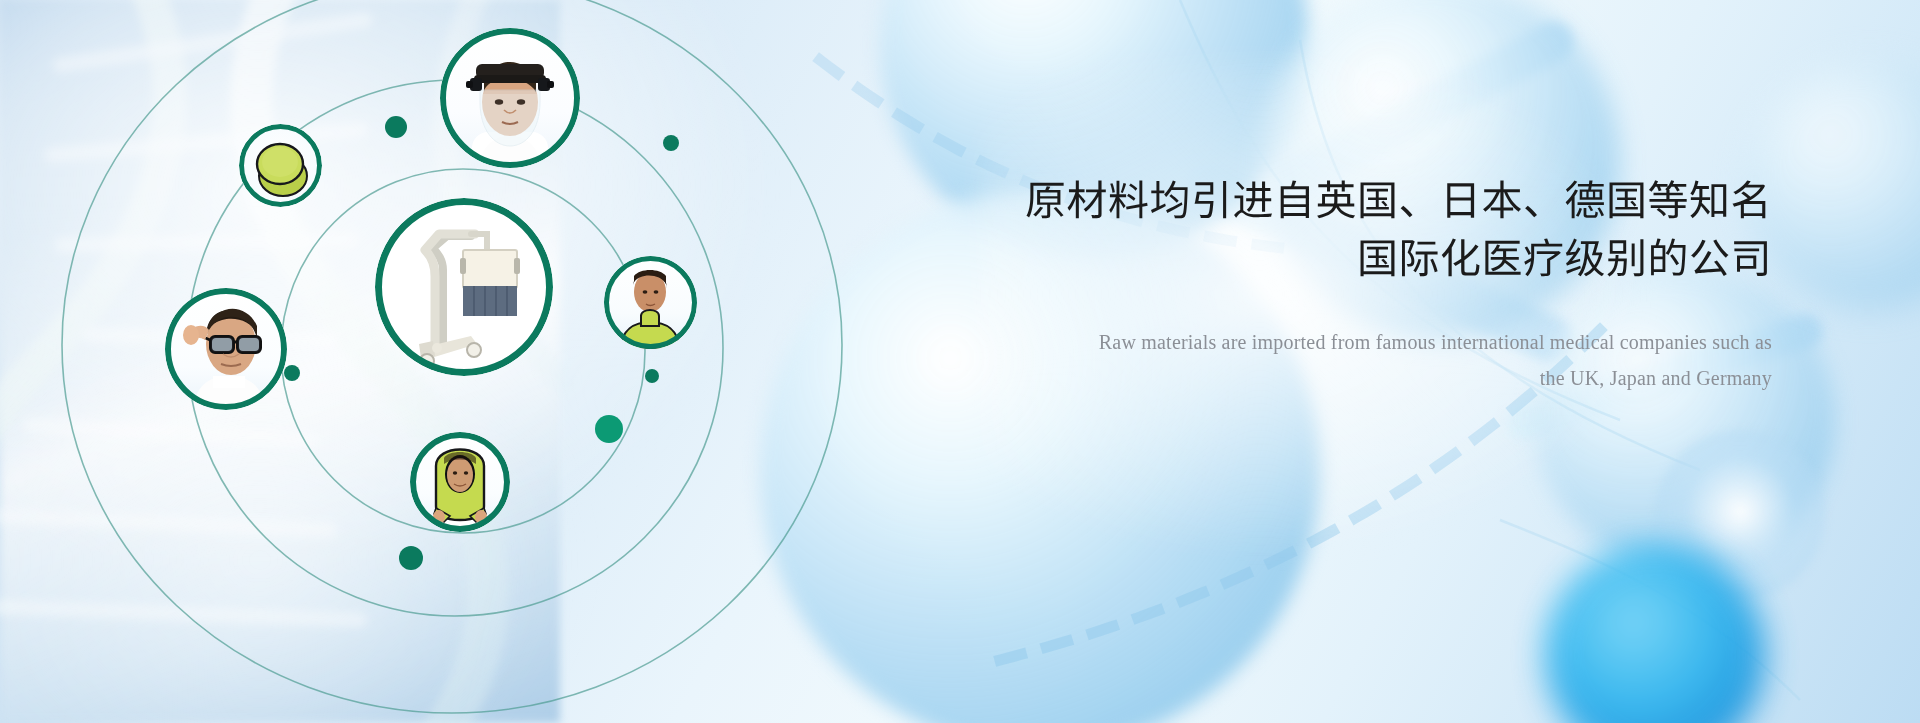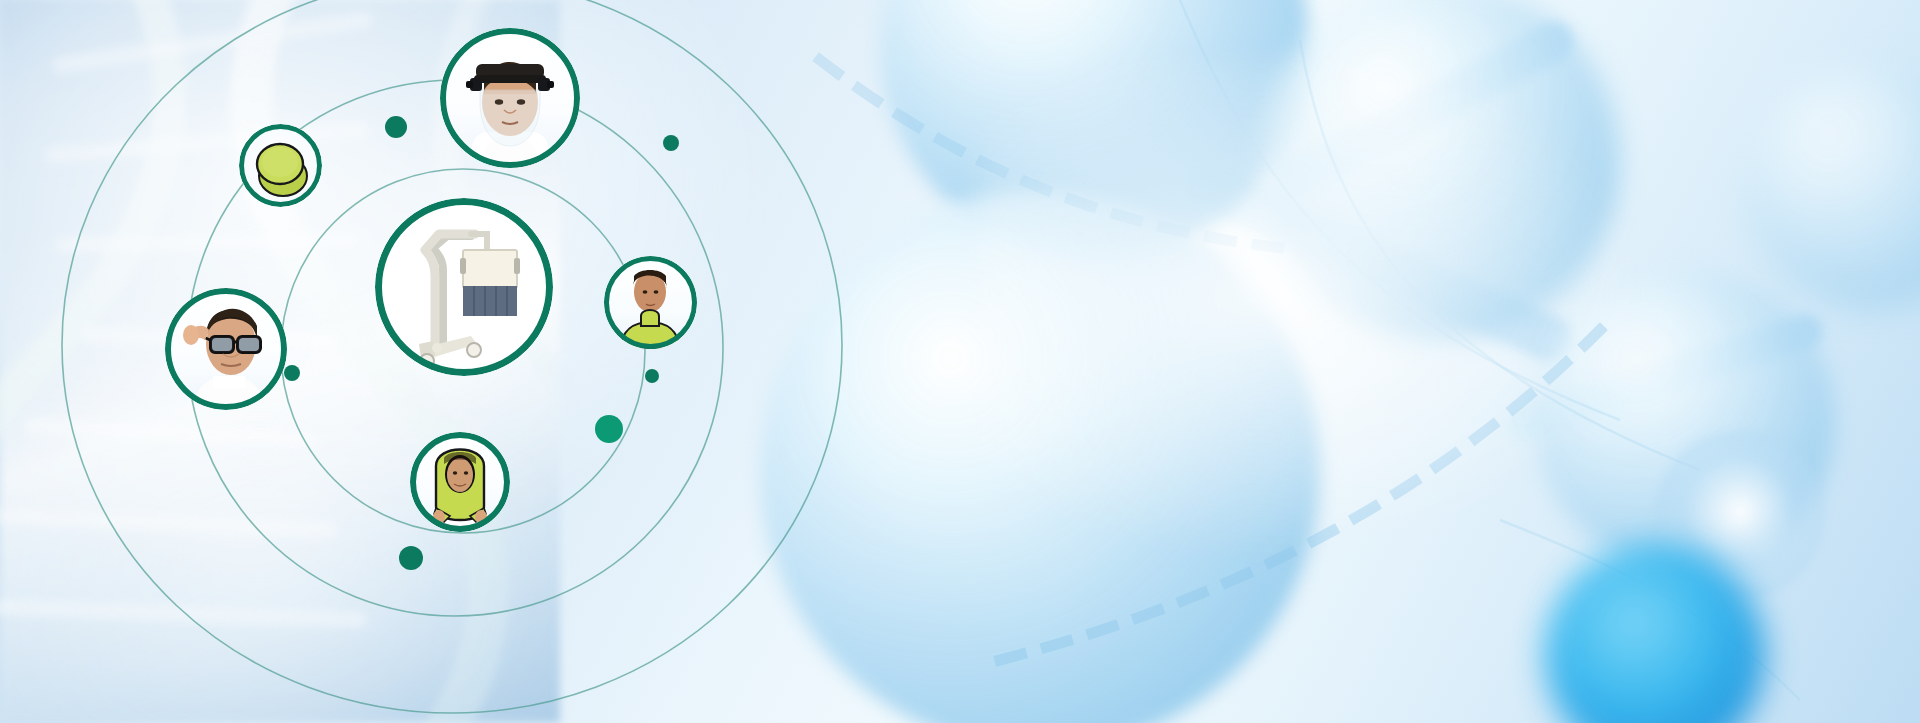--- a/index.html
+++ b/index.html
@@ -322,14 +322,24 @@
         <path d="M34 26 C38 18, 62 18, 66 26 L66 32 C58 26, 42 26, 34 32 Z" fill="#1d1109" opacity=".55"></path>
         <path d="M26 76 L40 84 L34 90 L24 82 Z" fill="#c5da4f" stroke="#17181b" stroke-width="1.6"></path>
         <path d="M74 76 L60 84 L66 90 L76 82 Z" fill="#c5da4f" stroke="#17181b" stroke-width="1.6"></path>
         <ellipse cx="29" cy="85" rx="6" ry="7" fill="#dba57c"></ellipse>
         <ellipse cx="71" cy="85" rx="6" ry="7" fill="#dba57c"></ellipse>
       </svg>
     </div>
     <div class="ring-edge" style="border-width:6px;"></div>
   </div>
 
+  <div class="copy">
+    <div class="headline">
+      <span class="l1">原材料均引进自英国、日本、德国等知名</span>
+      <span class="l2">国际化医疗级别的公司</span>
+    </div>
+    <div class="sub">
+      <span class="s1">Raw materials are imported from famous international medical companies such as</span>
+      <span class="s2">the UK, Japan and Germany</span>
+    </div>
+  </div>
 
 </div>
 
 </body></html>

